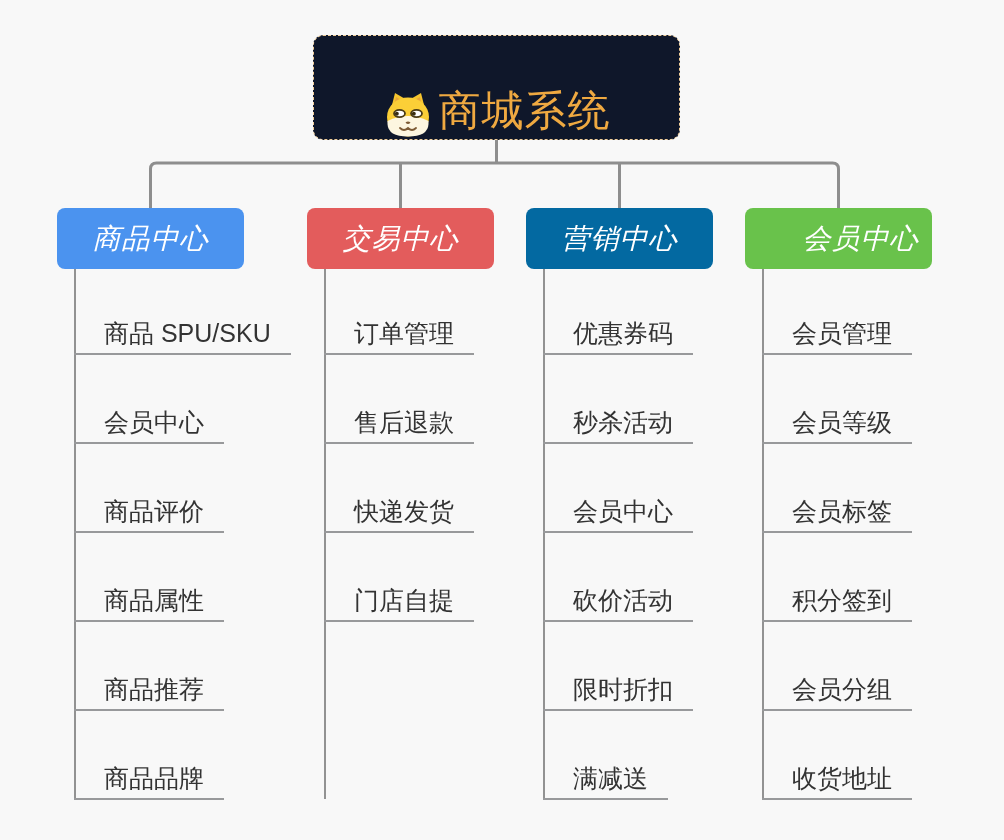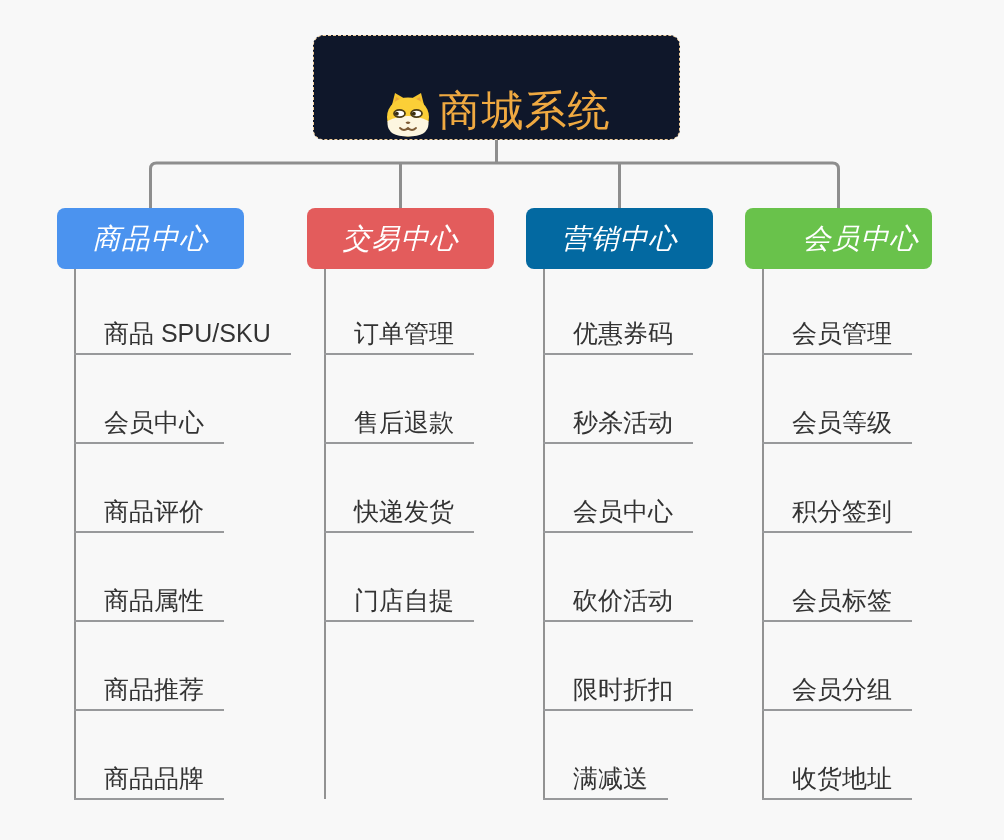--- a/index.html
+++ b/index.html
@@ -162,20 +162,20 @@
   </div>
 
   <div class="branch b3">
     <div class="branch-box" style="background-color: rgb(105, 194, 75); padding-left: 44px;">
       <span class="branch-label">会员中心</span>
     </div>
     <div class="vline"></div>
     <div class="items">
       <div class="item">会员管理</div>
       <div class="item">会员等级</div>
+      <div class="item">会员标签</div>
       <div class="item">积分签到</div>
-      <div class="item">会员标签</div>
       <div class="item">会员分组</div>
       <div class="item">收货地址</div>
     </div>
   </div>
 
 </div>
 
 </body></html>

